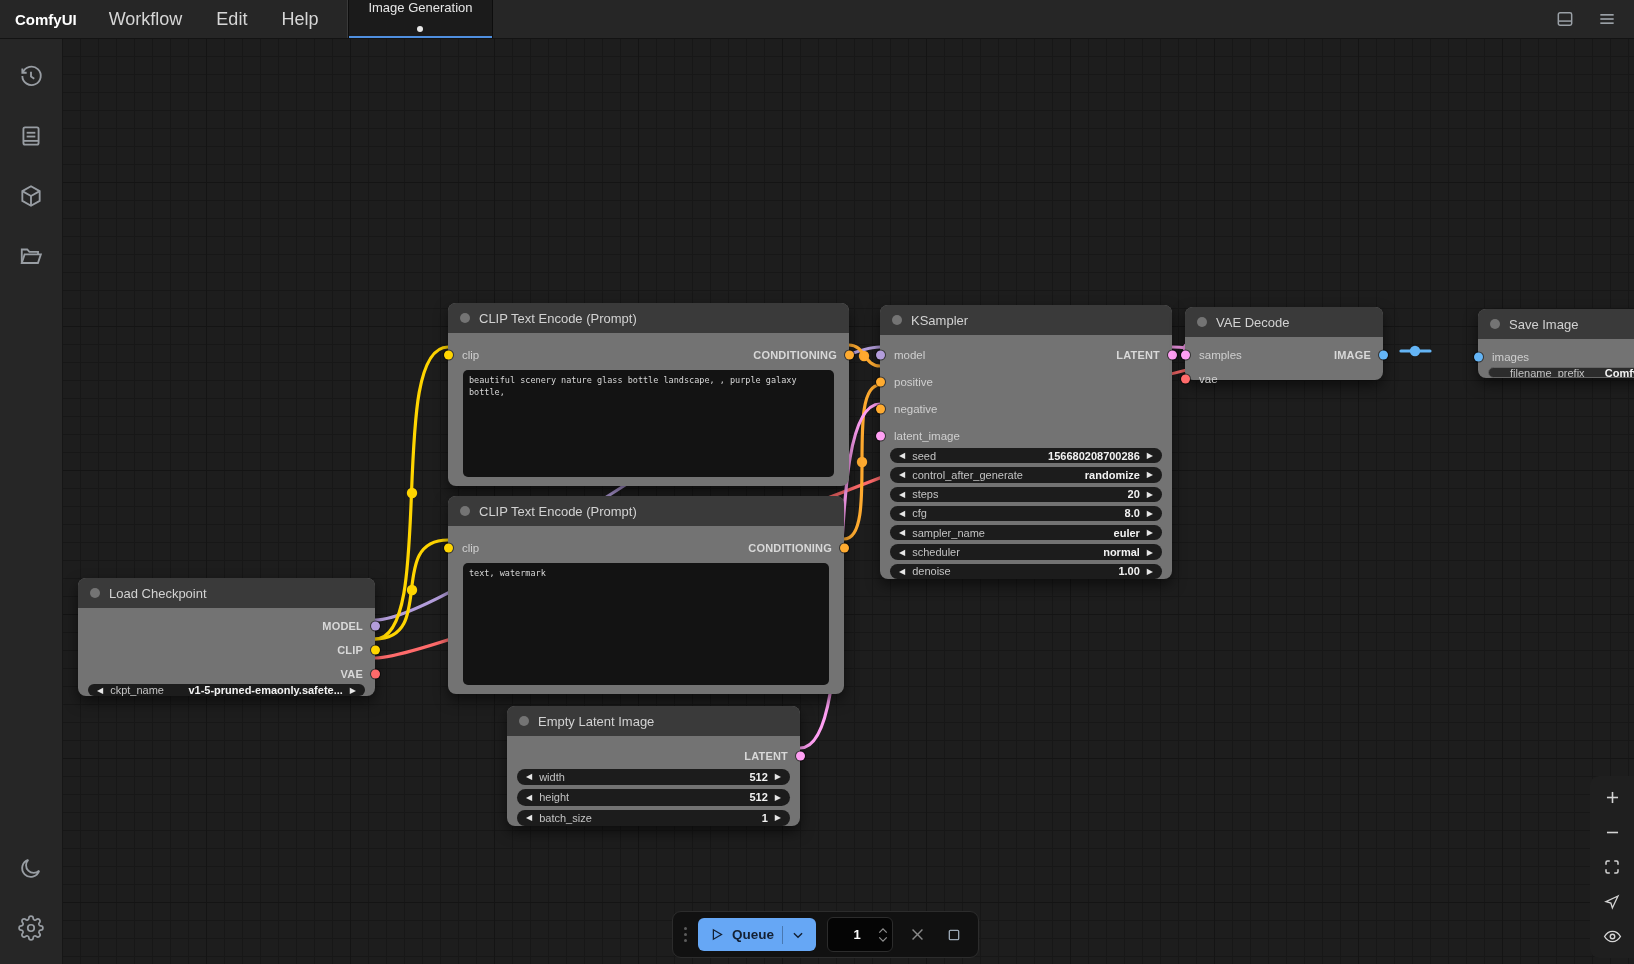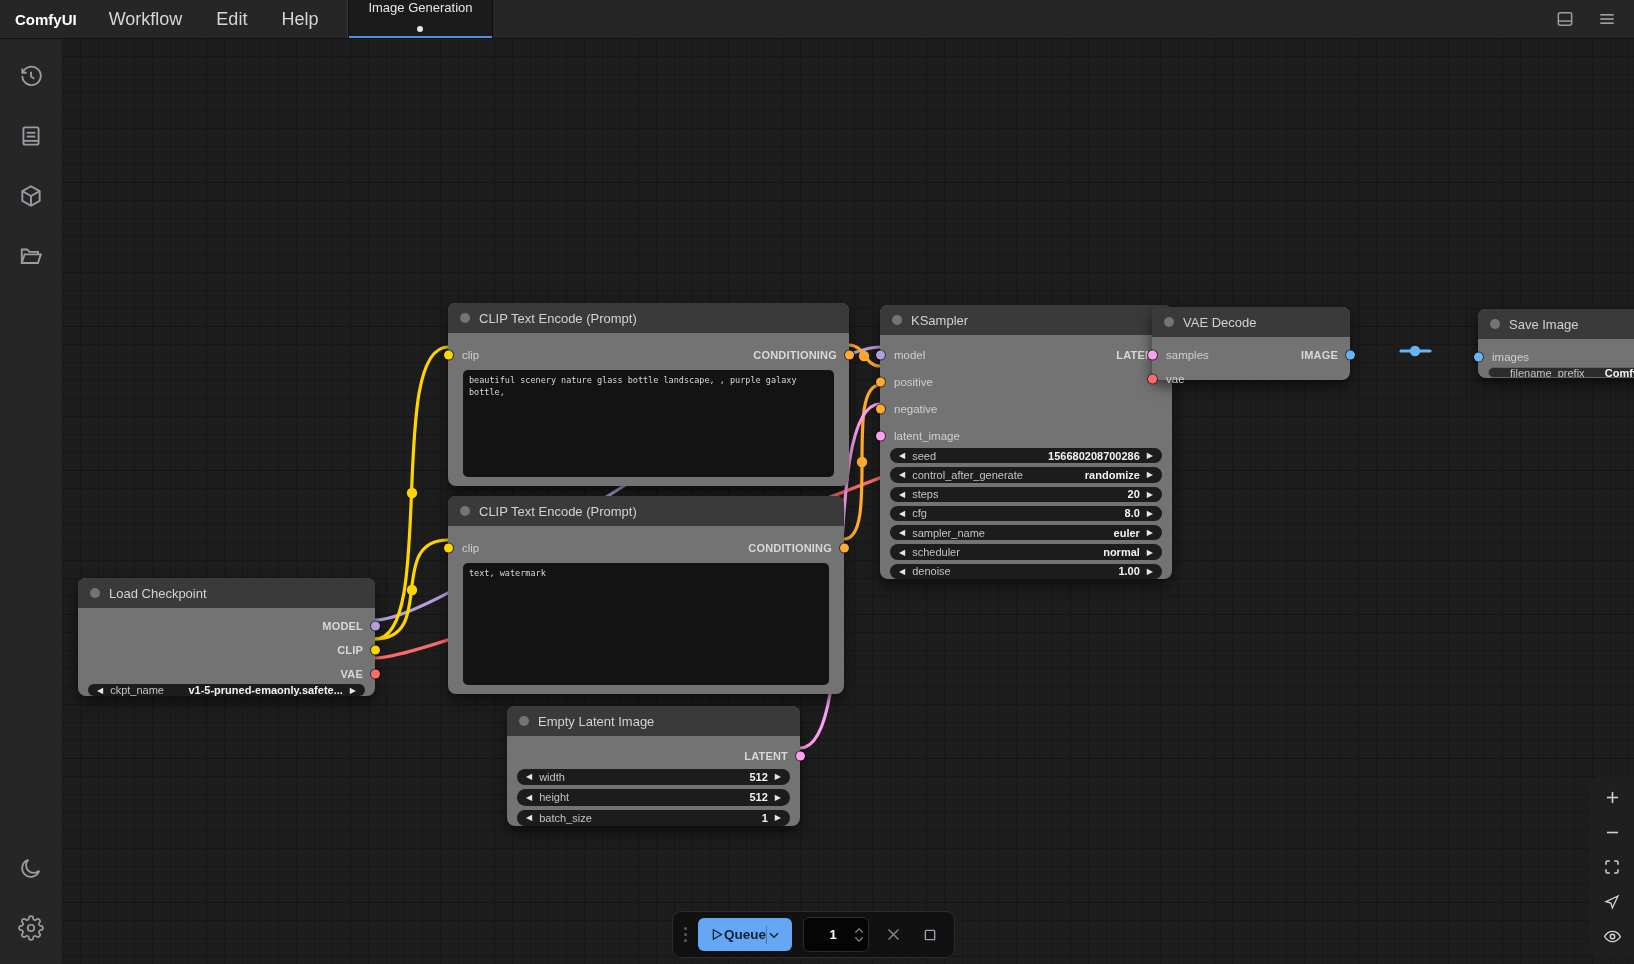--- a/index.html
+++ b/index.html
@@ -54,21 +54,21 @@
   .widget .wvalue{margin-left:auto;margin-right:7px;color:#f2f2f2;font-weight:bold;overflow:hidden;text-overflow:ellipsis;}
   .widget.text-widget{background:#2c2c2c;border:1px solid #636363;}
   .ntext{flex:1;margin:6px 15px 9px;background:#131313;border-radius:5px;padding:5px 6px;
     font-family:"DejaVu Sans Mono",monospace;font-size:8.5px;line-height:1.4;color:#d8d8d8;overflow:hidden;}
   
   .queue-panel{position:absolute;left:672px;top:911px;height:45px;z-index:10;background:#111;
     border:1px solid #2c2c2c;border-radius:9px;display:flex;align-items:center;gap:11px;padding:0 11px;}
   .drag-dots{display:flex;flex-direction:column;gap:3px;}
   .drag-dots i{width:3px;height:3px;border-radius:50%;background:#5c5c5c;}
   .queue-btn{height:33px;background:#66a7f5;border-radius:6px;display:flex;align-items:center;
-    padding:0 11px;color:#132033;}
+    gap:8px;padding:0 11px;color:#132033;}
   .queue-btn .qlabel{font-size:13.5px;font-weight:bold;}
   .queue-btn .qdiv{width:1px;height:18px;background:rgba(0,0,0,.28);}
   .batch-box{height:33px;width:52px;background:#050505;border:1px solid #2c2c2c;border-radius:6px;
     display:flex;align-items:center;padding:0 4px 0 8px;}
   .batch-box .bval{flex:1;text-align:center;color:#fff;font-weight:bold;font-size:13px;}
   .spin{display:flex;flex-direction:column;gap:2px;color:#8f8f8f;}
   .qicon{width:26px;height:26px;display:flex;align-items:center;justify-content:center;color:#8a8a8a;}
   
   .zoom-panel{position:absolute;left:1590px;top:776px;width:44px;height:182px;background:#1f1f1f;
     border-radius:9px 0 0 9px;z-index:10;display:flex;flex-direction:column;align-items:center;
@@ -286,21 +286,21 @@
     <span class="arr">▶</span>
   </div>
   <div class="widget">
     <span class="arr">◀</span>
     <span class="wlabel">denoise</span>
     <span class="wvalue">1.00</span>
     <span class="arr">▶</span>
   </div>
 </div>
 
-<div class="node" style="left:1152px;top:307px;width:198px;height:73px">
+<div class="node" style="left:1185px;top:307px;width:198px;height:73px">
   <div class="nheader">
     <span class="cdot"></span>
     <span>VAE Decode</span>
   </div>
   <div class="prow">
     <span class="pdot in c-latent"></span>
     <span class="plabel">samples</span>
     <span class="polabel">IMAGE</span>
     <span class="pdot out c-image"></span>
   </div>

